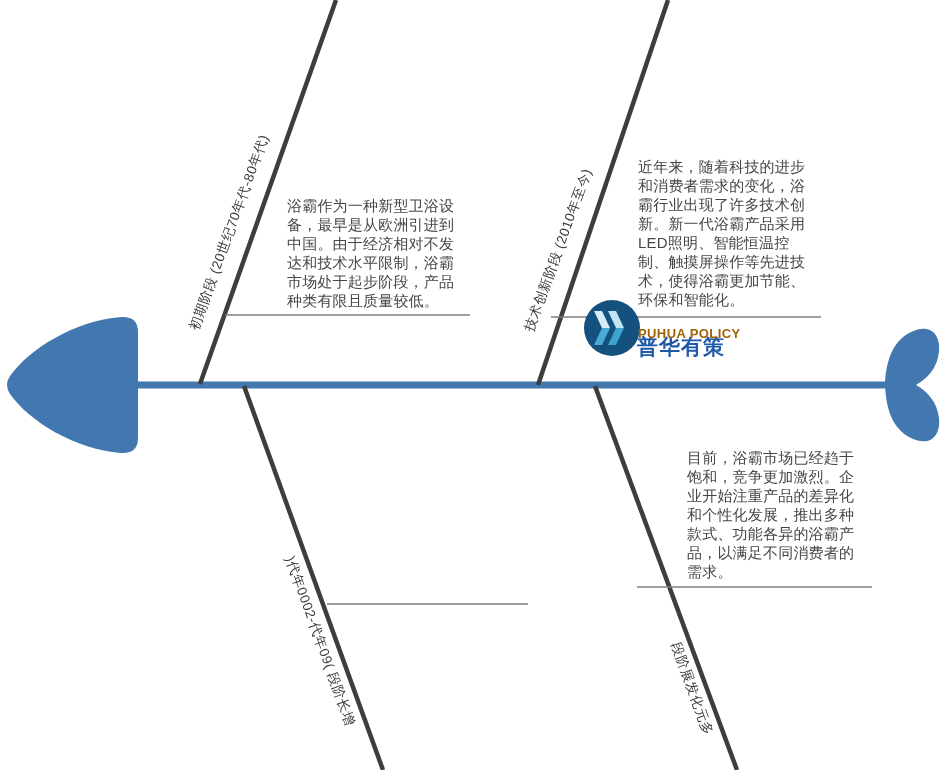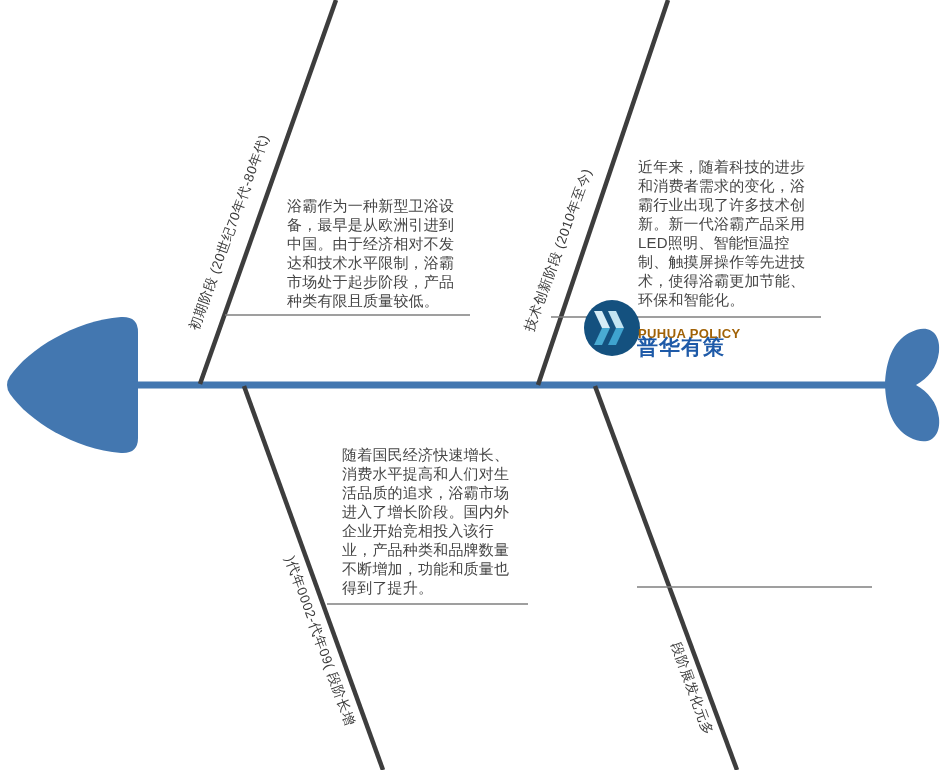--- a/index.html
+++ b/index.html
@@ -66,29 +66,28 @@
 术，使得浴霸更加节能、
 环保和智能化。</div>
 
   <div class="para" style="left:287px;top:196px;width:176px;">浴霸作为一种新型卫浴设
 备，最早是从欧洲引进到
 中国。由于经济相对不发
 达和技术水平限制，浴霸
 市场处于起步阶段，产品
 种类有限且质量较低。</div>
 
-  <div class="para" style="left:342px;top:445px;width:176px;">随着国民经济快速增长、
-消费水平提高和人们对生
-活品质的追求，浴霸市场
-进入了增长阶段。国内外
-企业开始竞相投入该行
-业，产品种类和品牌数量
-不断增加，功能和质量也
-得到了提升。</div>
 
+  <div class="para" style="left:687px;top:448px;width:176px;">目前，浴霸市场已经趋于
+饱和，竞争更加激烈。企
+业开始注重产品的差异化
+和个性化发展，推出多种
+款式、功能各异的浴霸产
+品，以满足不同消费者的
+需求。</div>
 
   <div class="bone-label rot-up" style="left:194px;top:321px;">初期阶段 (20世纪70年代-80年代)</div>
 
   <div class="bone-label rot-up" style="left:529px;top:322px;">技术创新阶段 (2010年至今)</div>
 
   <div class="bone-label rot-down" style="left:289px;top:548px;">)代年0002-代年09( 段阶长增</div>
 
   <div class="bone-label rot-down" style="left:675px;top:634px;">段阶展发化元多</div>
 
   <div id="logo">

